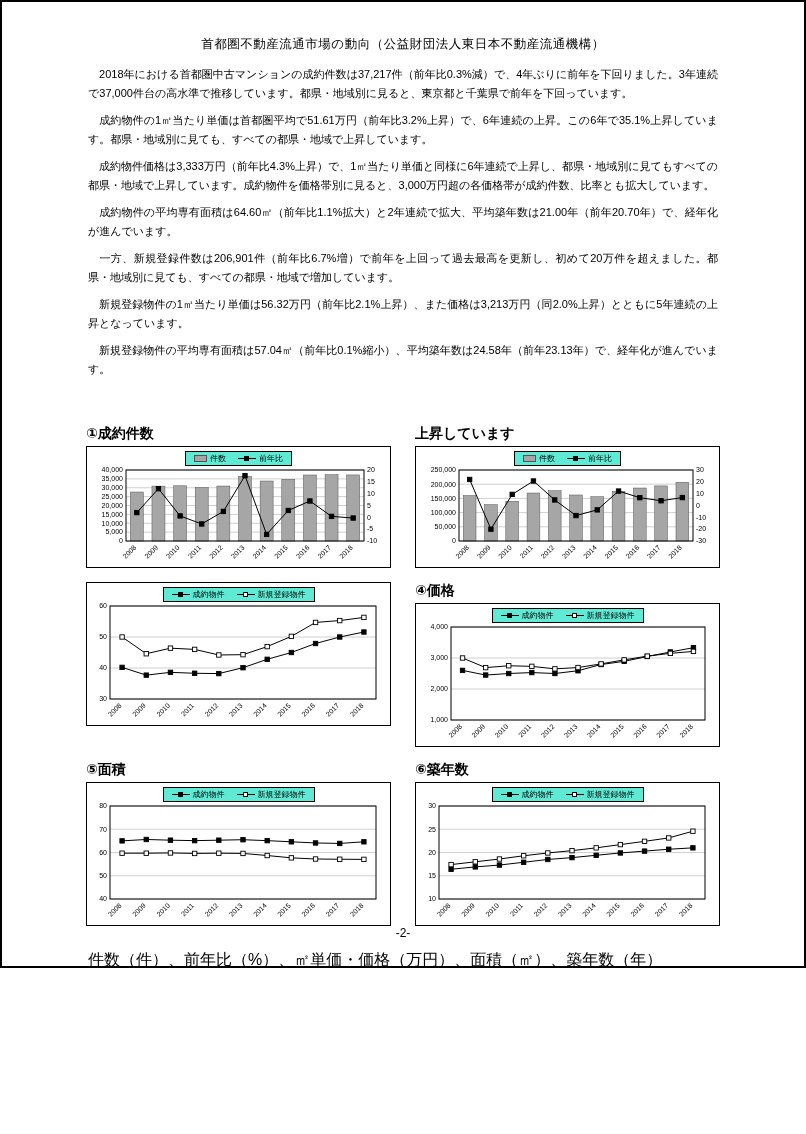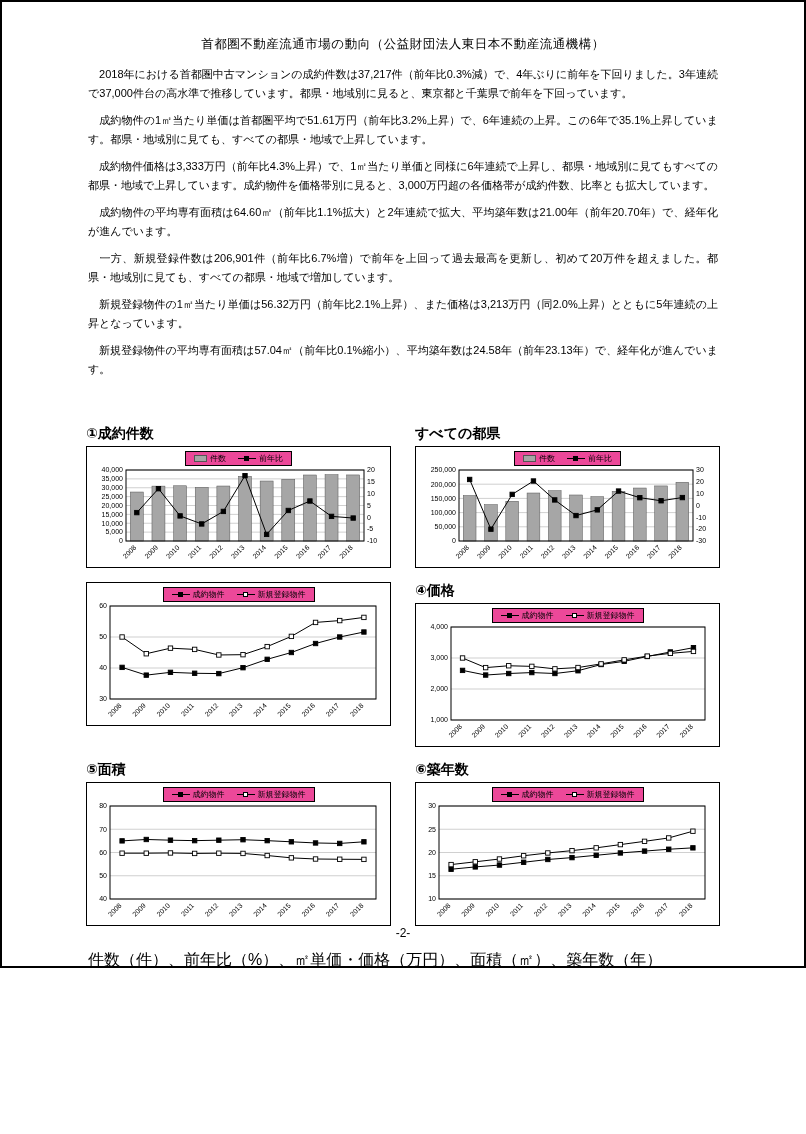--- a/index.html
+++ b/index.html
@@ -11,21 +11,21 @@
   }
   .header-title { text-align:center; margin-top:34px; font-size:12.5px; letter-spacing:.5px; }
   .section-heading { margin:28px 0 0 126px; font-size:14.5px; font-weight:bold; }
   .body-text { margin:12px 86px 0 86px; font-size:11px; line-height:19px; text-align:justify; }
   .body-text p { margin-bottom:8px; }
   .charts { margin:46px 84px 0 84px; display:grid; grid-template-columns:1fr 1fr; column-gap:24px; row-gap:14px; }
   .chart-title { font-size:14px; font-weight:bold; margin-bottom:3px; }
   .chart-box { border:1px solid #000; background:#fff; padding:4px 2px 0 2px; }
   .legend { display:flex; justify-content:center; align-items:flex-start; gap:12px;
     width:max-content; margin:0 auto 1px auto; border:1px solid #000; padding:1px 8px;
-    font-size:8px; background:#ec4899; }
+    font-size:8px; background:#5eead4; }
   .legend-item { display:inline-flex; align-items:center; gap:3px; }
   .sw-bar { display:inline-block; width:13px; height:7px; background:var(--bar,#a6a6a6); border:1px solid #555; }
   .sw-line { position:relative; display:inline-block; width:18px; height:8px; }
   .sw-line::before { content:''; position:absolute; left:0; right:0; top:3.5px; height:1px; background:#000; }
   .sw-line .sq { position:absolute; left:6px; top:1.5px; width:5px; height:5px; background:#000; }
   .sw-line.open .sq { background:#fff; border:1px solid #000; top:1px; }
   svg { display:block; margin:0 auto; }
   svg text { font-family:"Liberation Sans","DejaVu Sans",sans-serif; fill:#000; }
   .footer-note { margin:24px 0 0 86px; font-size:16px; }
   .page-number { position:absolute; bottom:26px; left:0; width:100%; text-align:center; font-size:12px; }
@@ -134,21 +134,21 @@
               <text x="174.63636363636363" y="81" font-size="7" text-anchor="end" transform="rotate(-45 174.63636363636363 81)">2014</text>
               <text x="196.27272727272728" y="81" font-size="7" text-anchor="end" transform="rotate(-45 196.27272727272728 81)">2015</text>
               <text x="217.9090909090909" y="81" font-size="7" text-anchor="end" transform="rotate(-45 217.9090909090909 81)">2016</text>
               <text x="239.54545454545456" y="81" font-size="7" text-anchor="end" transform="rotate(-45 239.54545454545456 81)">2017</text>
               <text x="261.1818181818182" y="81" font-size="7" text-anchor="end" transform="rotate(-45 261.1818181818182 81)">2018</text>
             </g>
           </svg>
         </div>
     </div>
     <div class="chart-cell">
-      <div class="chart-title">すべての都県</div>
+      <div class="chart-title">上昇しています</div>
       <div class="chart-box">
           <div class="legend">
             <span class="legend-item">
               <span class="sw-bar" style="--bar: #a6a6a6;"></span>
               <span>件数</span>
             </span>
             <span class="legend-item">
               <span class="sw-line">
                 <span class="sq"></span>
               </span>

